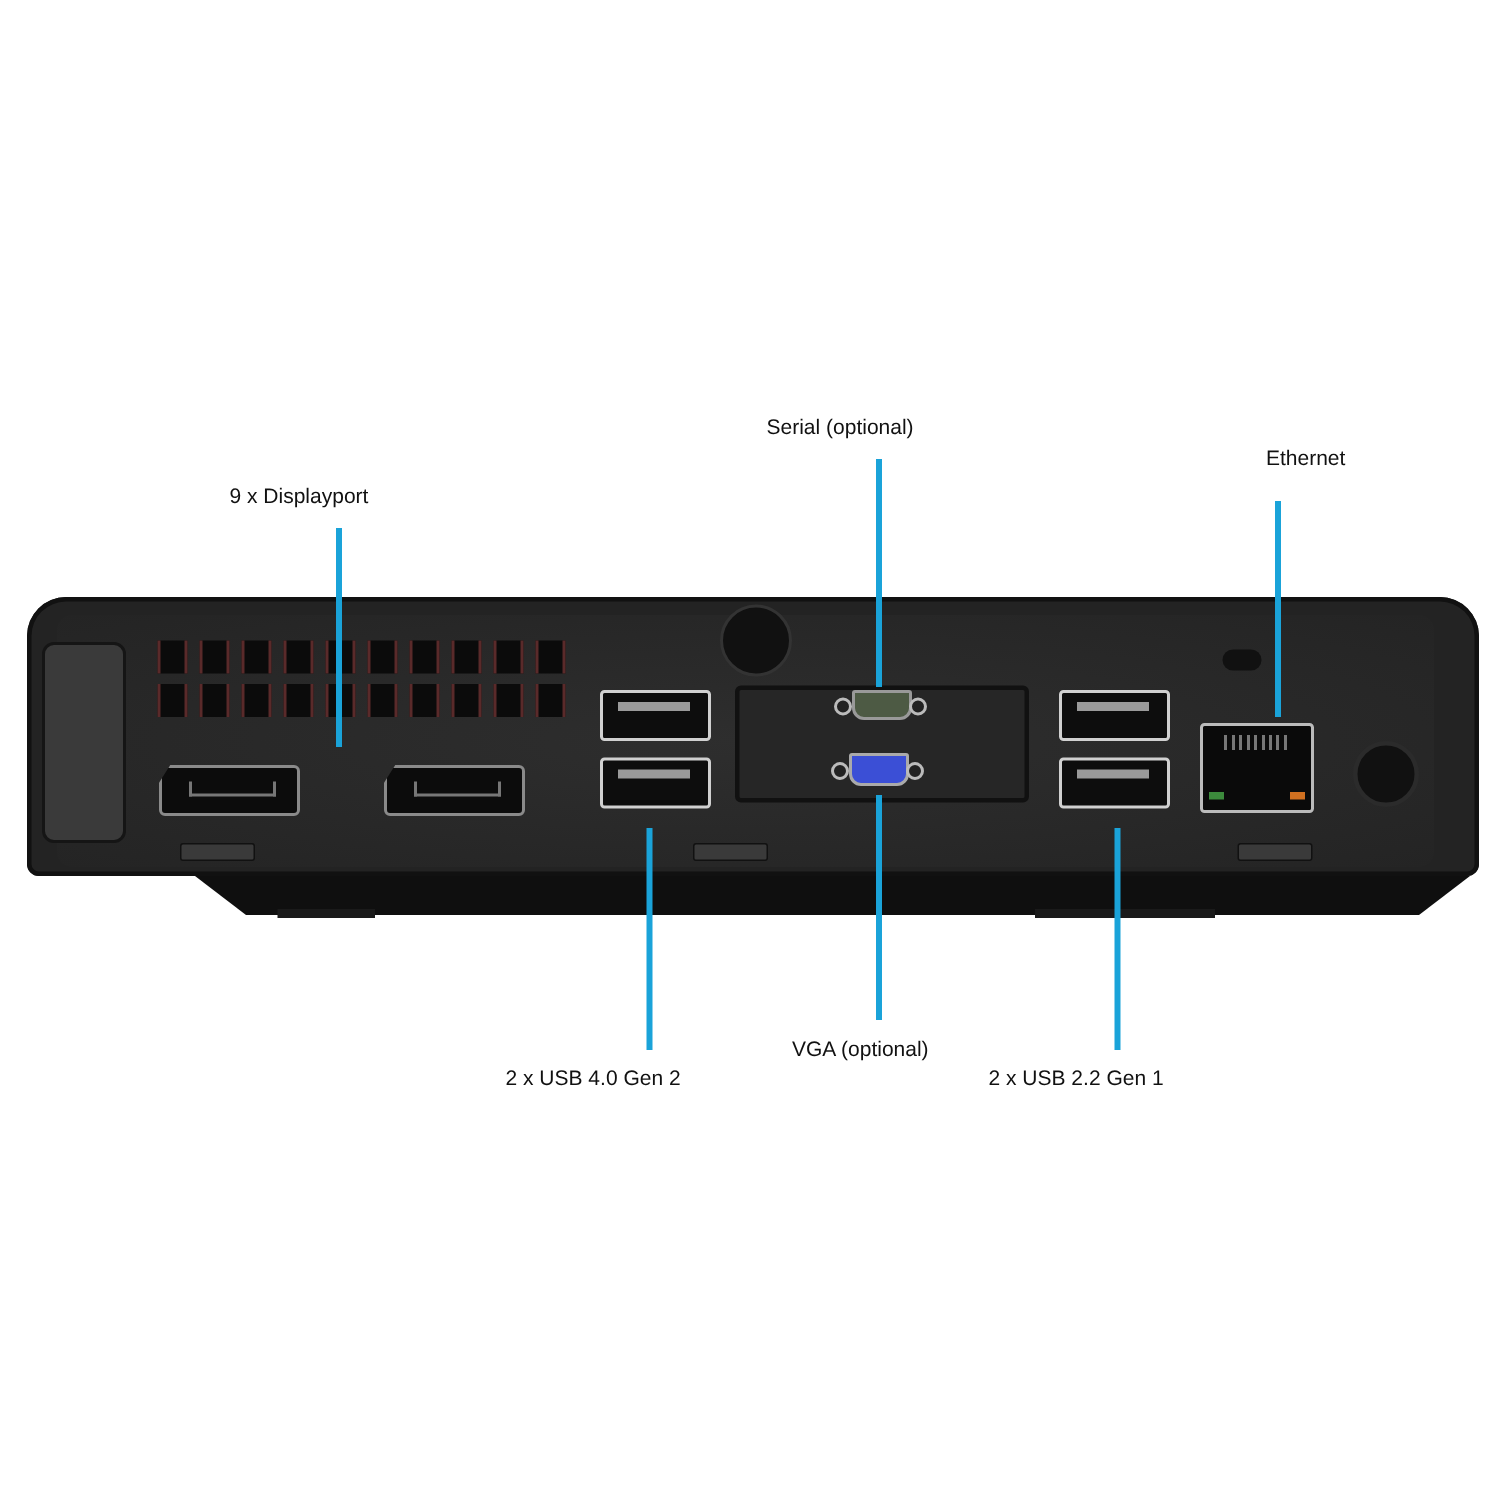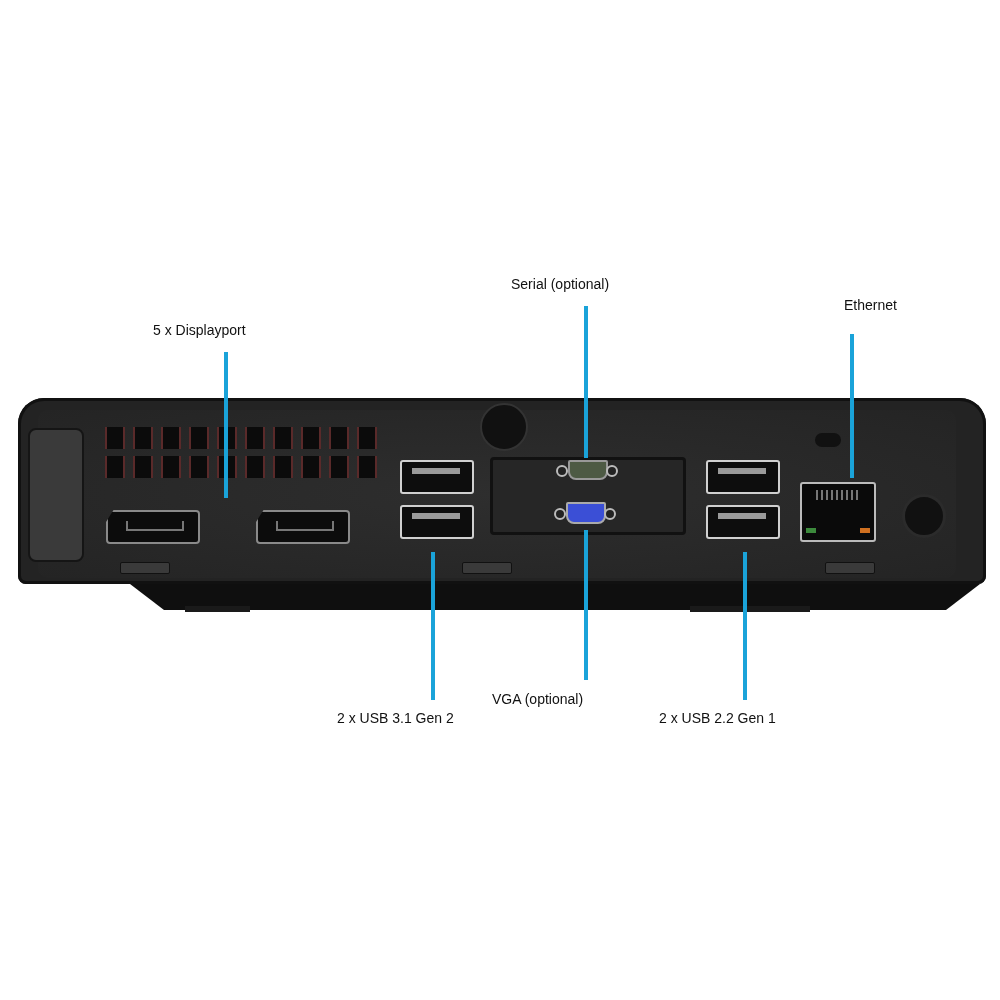--- a/index.html
+++ b/index.html
@@ -92,18 +92,18 @@
 <div class="sm-rect" style="left:462px;top:562px;width:48px"></div>
 <div class="sm-rect" style="left:825px;top:562px;width:48px"></div>
 
 <div class="line" style="left:224px;top:352px;height:146px"></div>
 <div class="line" style="left:584px;top:306px;height:152px"></div>
 <div class="line" style="left:850px;top:334px;height:144px"></div>
 <div class="line" style="left:431px;top:552px;height:148px"></div>
 <div class="line" style="left:584px;top:530px;height:150px"></div>
 <div class="line" style="left:743px;top:552px;height:148px"></div>
 
-<div class="label" style="left:153px;top:322px">5 x Displayport</div>
+<div class="label" style="left:153px;top:322px">9 x Displayport</div>
 <div class="label" style="left:511px;top:276px">Serial (optional)</div>
 <div class="label" style="left:844px;top:297px">Ethernet</div>
-<div class="label" style="left:337px;top:710px">2 x USB 3.1 Gen 2</div>
-<div class="label" style="left:492px;top:691px">VGA (optional)</div>
+<div class="label" style="left:337px;top:710px">2 x USB 4.0 Gen 2</div>
+<div class="label" style="left:528px;top:691px">VGA (optional)</div>
 <div class="label" style="left:659px;top:710px">2 x USB 2.2 Gen 1</div>
 
 </body></html>

